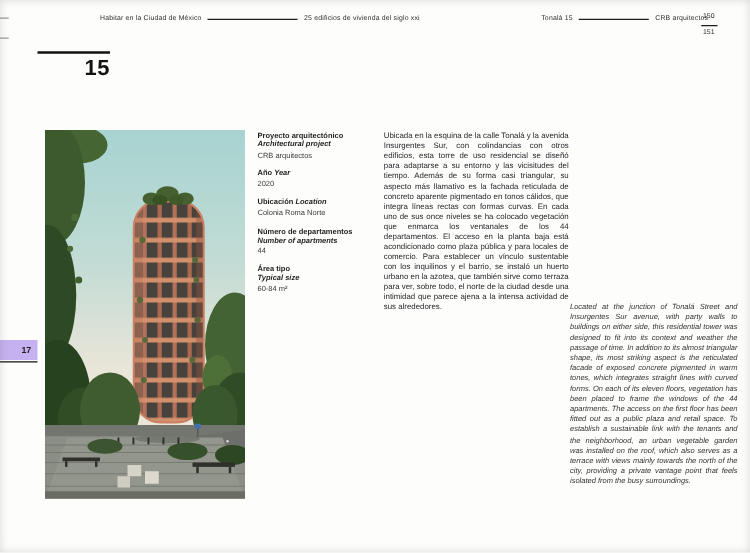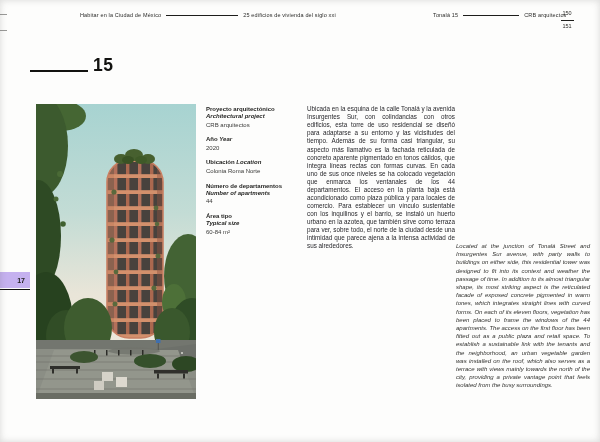--- a/index.html
+++ b/index.html
@@ -19,21 +19,21 @@
   .hdr .hdr-rule{border-top:1.1px solid #1d1d1b;height:0;margin-top:1px;}
   #hdr-book{left:80px;} #hdr-book .hdr-rule{width:72px;}
   #hdr-chap{left:433px;} #hdr-chap .hdr-rule{width:56px;}
   .pagenums{position:absolute;top:10px;left:556px;width:22px;text-align:center;
             font-size:5.5px;color:#2b2b29;line-height:7px;}
   .pagenums .pn-rule{border-top:1px solid #1d1d1b;width:13px;margin:2.5px auto;}
 
   
   .title{position:absolute;left:30px;top:39px;color:#121210;}
   .title-name{font-size:17.5px;font-weight:800;letter-spacing:1.4px;line-height:18px;}
-  .title-row2{display:flex;margin-top:18px;}
+  .title-row2{display:flex;align-items:flex-end;margin-top:2px;flex-direction:column;}
   .title-underline{width:58px;border-bottom:2.2px solid #121210;margin-bottom:2.5px;}
   .title-number{font-size:17.5px;font-weight:800;letter-spacing:.5px;margin-left:5px;line-height:17px;}
 
   
   .tab{position:absolute;left:0;top:272px;width:30px;height:16px;background:#c5b1ef;
        display:flex;align-items:center;justify-content:flex-end;box-sizing:border-box;
        padding-right:5px;font-size:7px;font-weight:bold;color:#1d1d1b;}
   .tab-rule{position:absolute;left:0;top:289px;width:30px;border-top:1.8px solid #121210;}
 
   

